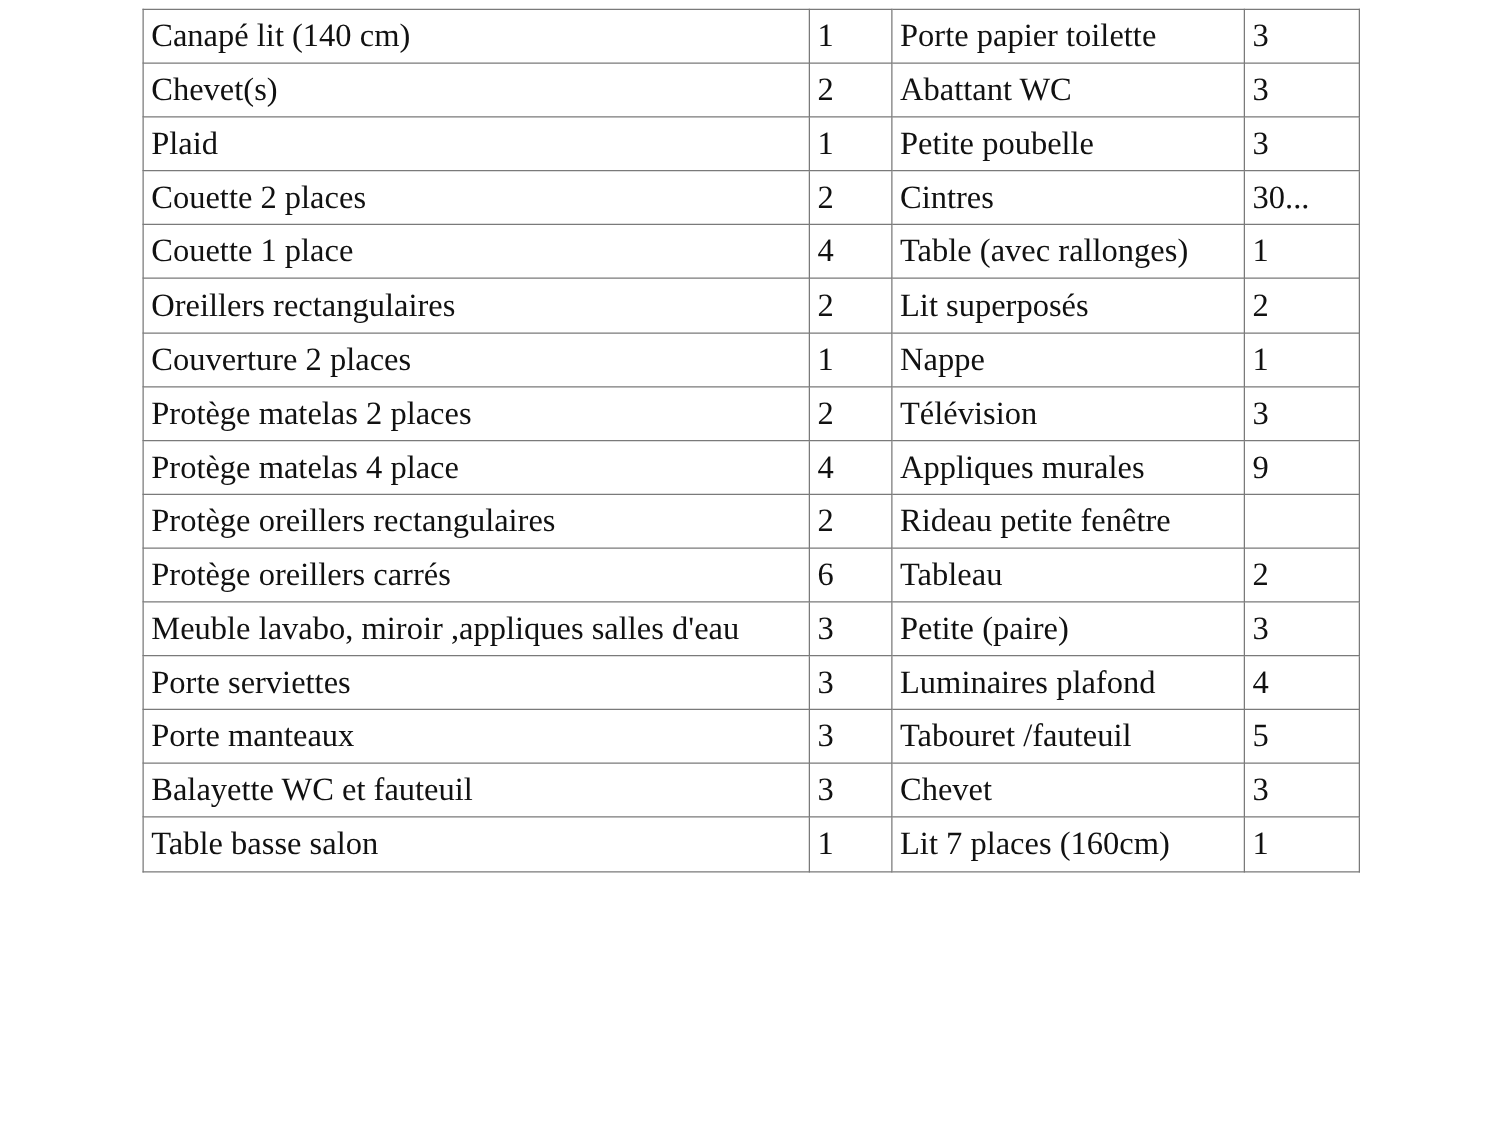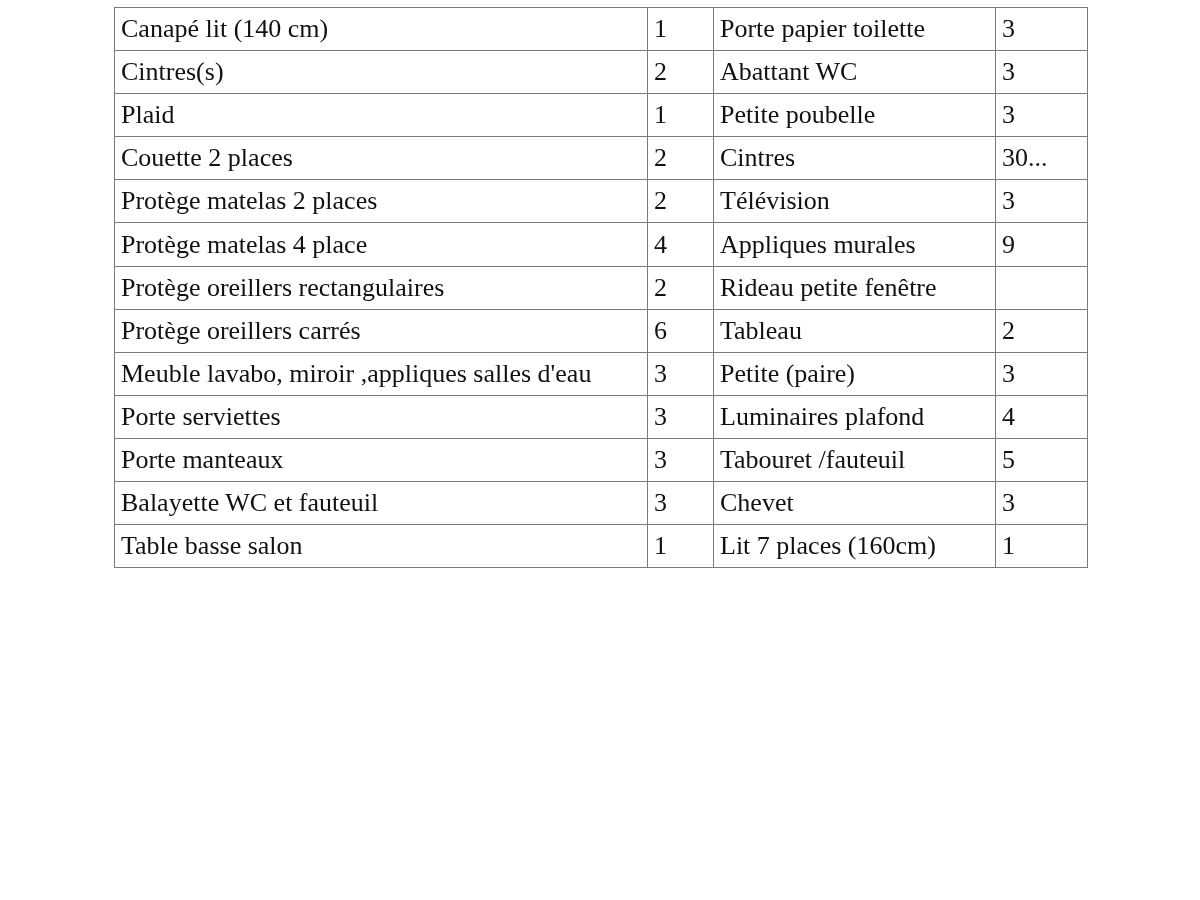--- a/index.html
+++ b/index.html
@@ -39,36 +39,54 @@
       <col class="c4">
   </colgroup>
   <tbody id="inv-body">
       <tr>
         <td>Canapé lit (140 cm)</td>
         <td>1</td>
         <td>Porte papier toilette</td>
         <td>3</td>
       </tr>
       <tr>
-        <td>Cintres(s)</td>
+        <td>Chevet(s)</td>
         <td>2</td>
         <td>Abattant WC</td>
         <td>3</td>
       </tr>
       <tr>
         <td>Plaid</td>
         <td>1</td>
         <td>Petite poubelle</td>
         <td>3</td>
       </tr>
       <tr>
         <td>Couette 2 places</td>
         <td>2</td>
         <td>Cintres</td>
         <td>30...</td>
+      </tr>
+      <tr>
+        <td>Couette 1 place</td>
+        <td>4</td>
+        <td>Table (avec rallonges)</td>
+        <td>1</td>
+      </tr>
+      <tr>
+        <td>Oreillers rectangulaires</td>
+        <td>2</td>
+        <td>Lit superposés</td>
+        <td>2</td>
+      </tr>
+      <tr>
+        <td>Couverture 2 places</td>
+        <td>1</td>
+        <td>Nappe</td>
+        <td>1</td>
       </tr>
       <tr>
         <td>Protège matelas 2 places</td>
         <td>2</td>
         <td>Télévision</td>
         <td>3</td>
       </tr>
       <tr>
         <td>Protège matelas 4 place</td>
         <td>4</td>

